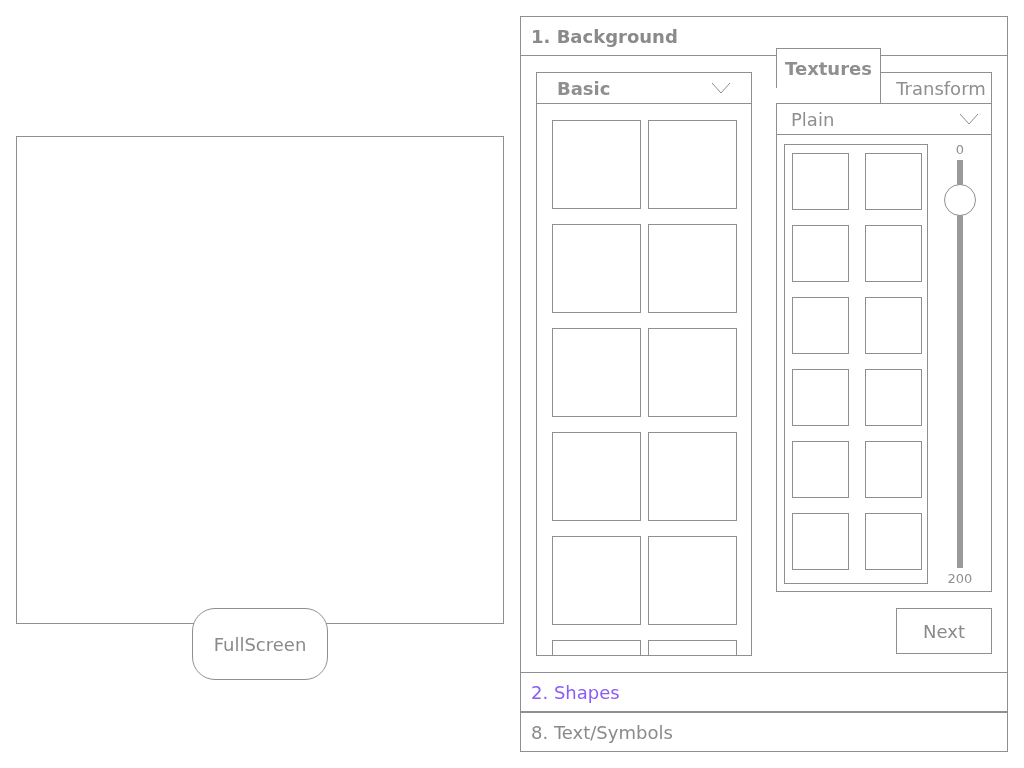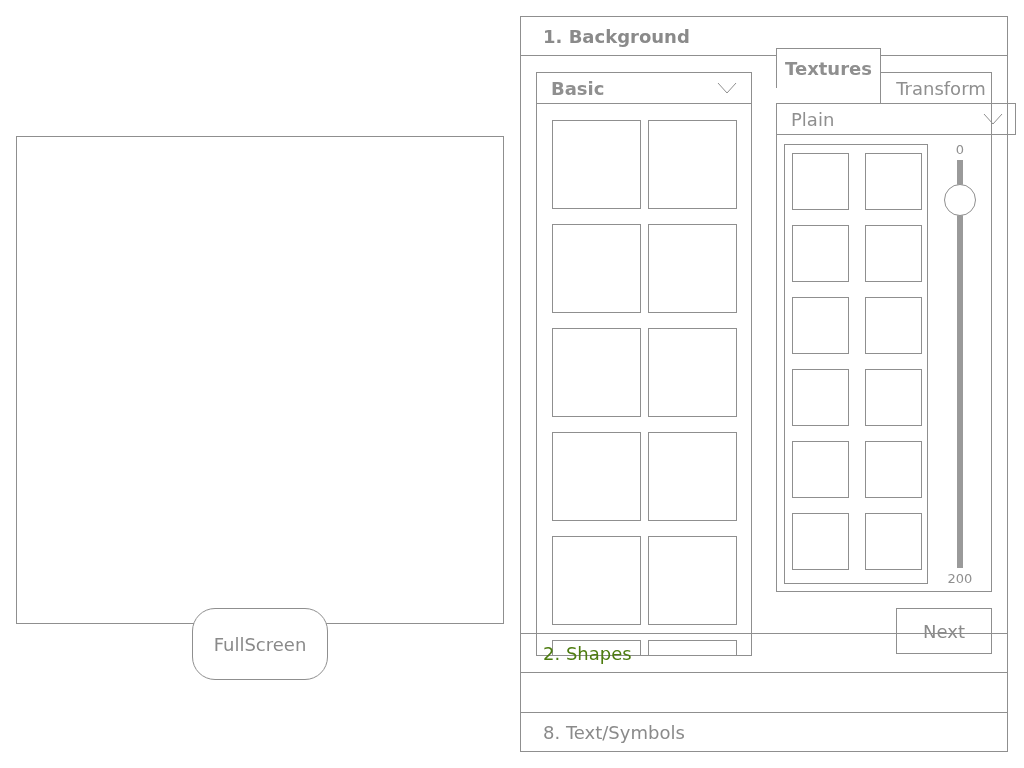--- a/index.html
+++ b/index.html
@@ -7,32 +7,32 @@
     width:1024px; height:768px; position:relative; overflow:hidden;
     background:#ffffff; font-family:"DejaVu Sans", "Liberation Sans", sans-serif;
     color:#8f8f8f;
   }
   .abs { position:absolute; box-sizing:border-box; }
   .bx { border:1px solid #8f8f8f; background:#fff; }
   .canvas { left:16px; top:136px; width:488px; height:488px; }
   .btn { display:flex; align-items:center; justify-content:center; font-size:18px; color:#8a8a8a; cursor:pointer; }
   .fullscreen { left:192px; top:608px; width:136px; height:72px;border-radius:23px; }
   .panel { left:520px; top:16px; width:488px; height:736px; border:1px solid #8f8f8f; }
-  .sec-head { left:520px; width:488px; height:40px; display:flex; align-items:center; padding-left:22px; font-size:18px; border:1px solid #8f8f8f; }
+  .sec-head { left:520px; width:488px; height:40px; display:flex; align-items:center; padding-left:10px; font-size:18px; border:1px solid #8f8f8f; }
   .sec1 { top:16px; font-weight:bold; color:#8a8a8a; }
-  .sec2 { top:633px; color:#4d7c0f; }
+  .sec2 { top:672px; color:#8b5cf6; }
   .sec3 { top:712px; color:#8a8a8a; }
-  .basic-sel { left:536px; top:72px; width:216px; height:32px; display:flex; align-items:center; justify-content:space-between; padding:0 14px; font-weight:bold; font-size:18px; }
+  .basic-sel { left:536px; top:72px; width:216px; height:32px; display:flex; align-items:center; justify-content:space-between; padding:0 20px; font-weight:bold; font-size:18px; }
   .basic-list { left:536px; top:103px; width:216px; height:553px; overflow:hidden; }
   .cell { position:absolute; width:89px; height:89px; border:1px solid #8f8f8f; box-sizing:border-box; background:#fff; }
   .tab { top:48px; height:40px; display:flex; align-items:center; justify-content:center; font-size:18px; }
   .tab-textures { left:776px; width:105px; height:40px; font-weight:bold; border-bottom:none; }
   .tab-transform { left:880px; top:72px; width:112px; height:32px;padding-left:10px; }
   .tab-body { left:776px; top:103px; width:216px; height:489px; }
-  .plain-sel { left:776px; top:103px; width:240px; height:32px; display:flex; align-items:center; justify-content:space-between; padding:0 12px 0 14px; font-size:18px; border:1px solid #8f8f8f; }
+  .plain-sel { left:776px; top:103px; width:216px; height:32px; display:flex; align-items:center; justify-content:space-between; padding:0 12px 0 14px; font-size:18px; border:1px solid #8f8f8f; }
   .tex-list { left:784px; top:144px; width:144px; height:440px; overflow:hidden; }
   .tcell { position:absolute; width:57px; height:57px; border:1px solid #8f8f8f; box-sizing:border-box; background:#fff; }
   .track { left:957px; top:160px; width:6px; height:408px; background:#9a9a9a; }
   .knob { left:944px; top:184px; width:32px; height:32px; border-radius:50%; border:1px solid #8f8f8f; background:#fff; }
   .lbl { font-size:13px; color:#8f8f8f; text-align:center; }
   .next { left:896px; top:608px; width:96px; height:46px; }
   .chev { width:20px; height:12px; }
 </style>
 </head>
 <body>

